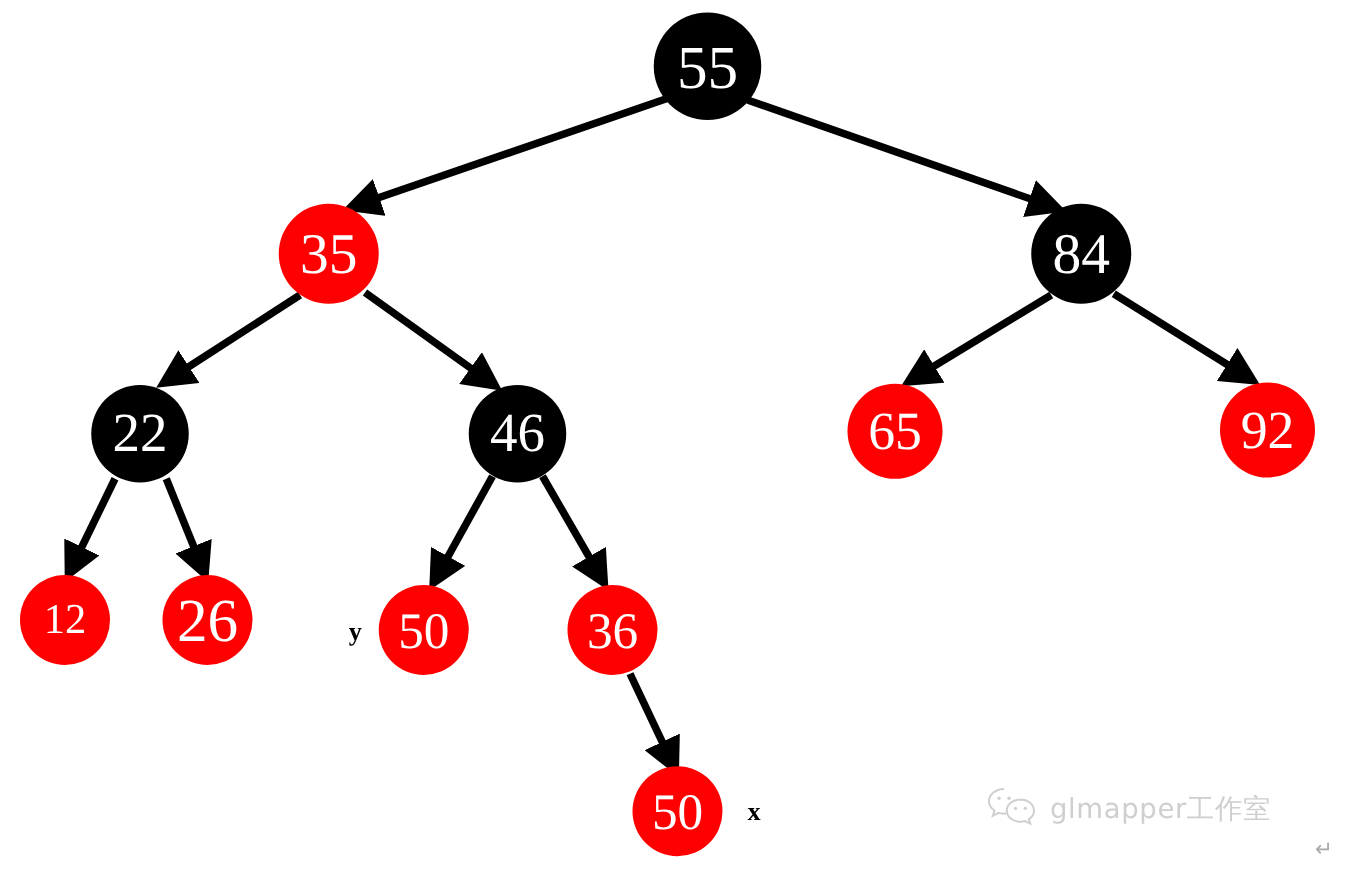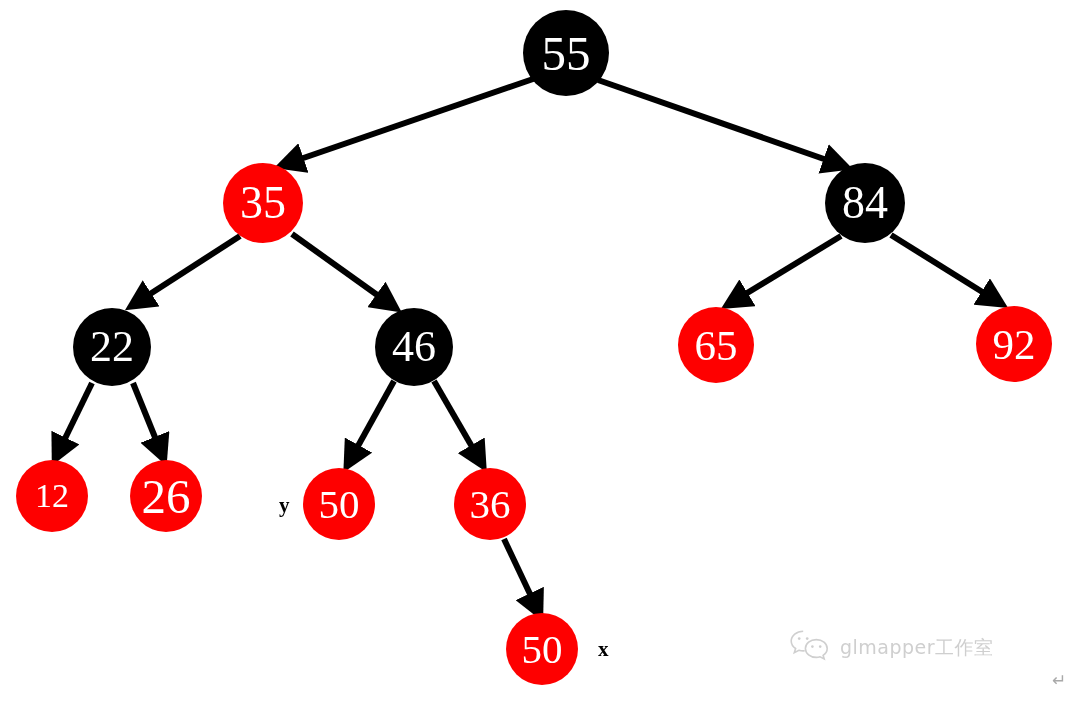--- a/index.html
+++ b/index.html
@@ -53,21 +53,21 @@
     left: 789px;
     top: 629px;
     display: flex;
     align-items: center;
     gap: 9px;
     opacity: 1;
   }
   #watermark .wm-text {
     color: #cfcfcf;
     font-family: "DejaVu Sans", "Liberation Sans", sans-serif;
-    font-size: 19px;
+    font-size: 22px;
     letter-spacing: 0.5px;
     white-space: nowrap;
     line-height: 1;
   }
   #watermark .wm-icon { display: block; }
   #return-mark {
     position: absolute;
     left: 1052px;
     top: 672px;
     color: #a9a9a9;

